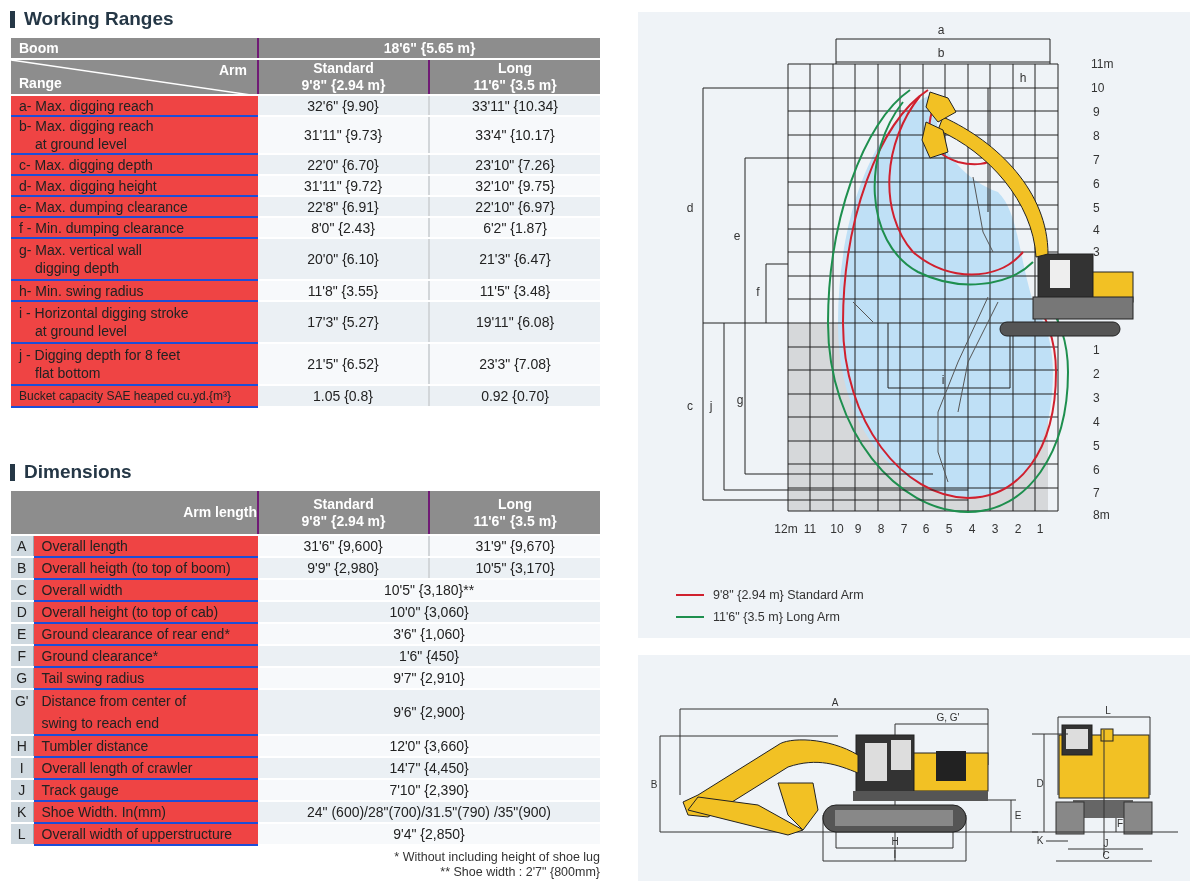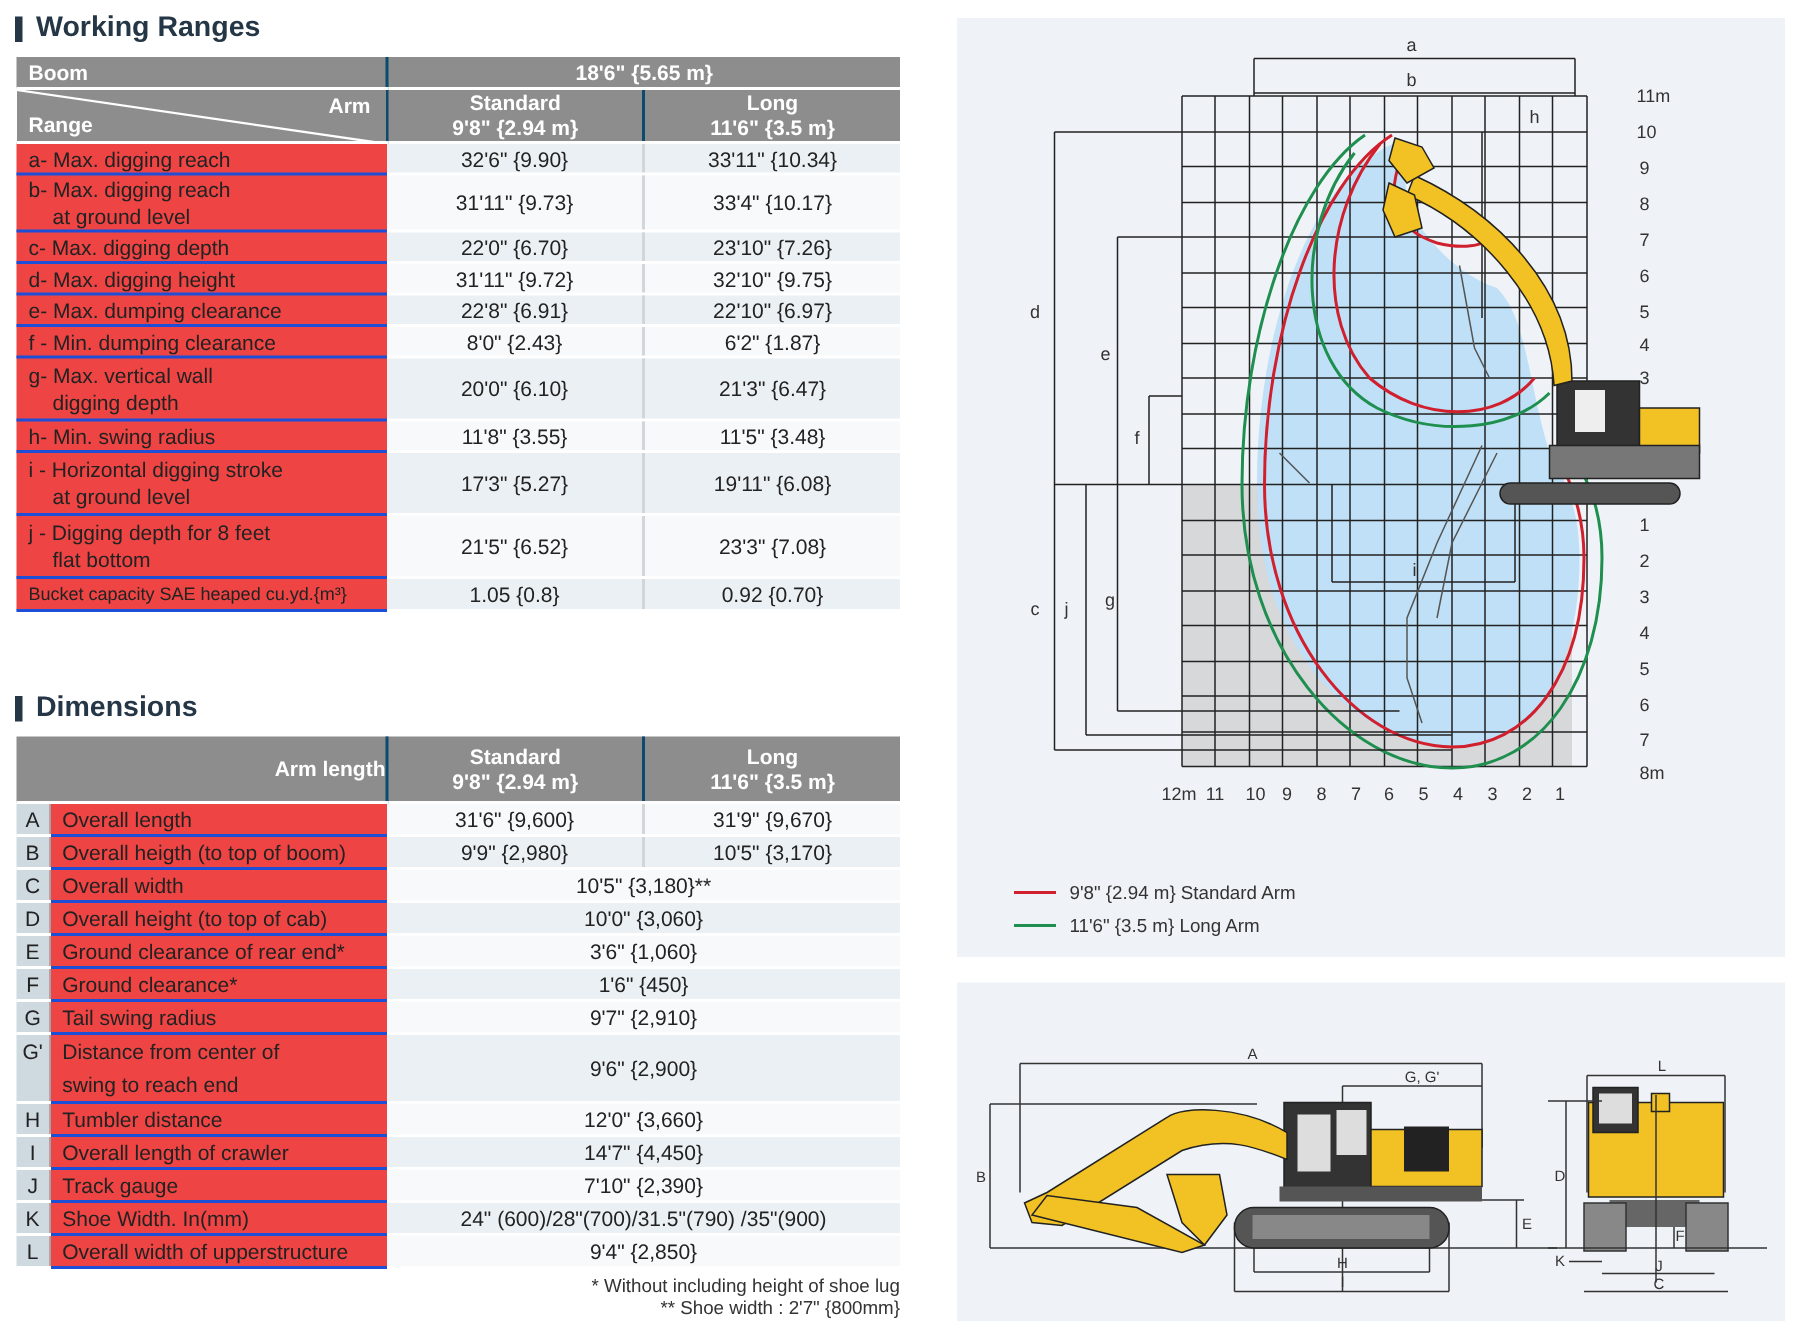--- a/index.html
+++ b/index.html
@@ -7,21 +7,21 @@
   body { font-family: "Liberation Sans", "DejaVu Sans", sans-serif; color: #222; position: relative; }
 
   .left { position: absolute; left: 0; top: 0; width: 610px; }
   .section-title { position: absolute; left: 10px; font-size: 19px; font-weight: bold; color: #253746; display: flex; align-items: center; }
   .section-title .bar { display: inline-block; width: 5px; height: 17px; background: #253746; margin-right: 9px; }
   .unit { position: absolute; right: 10px; font-size: 12px; color: #333; margin-top: 36px; }
 
   table { border-collapse: collapse; position: absolute; left: 11px; width: 589px; table-layout: fixed; }
   td, th { font-size: 14px; font-weight: normal; }
   .hdr { background: #8d8d8d; color: #fff; font-weight: bold; }
-  th.hdr { border-right: 2px solid #0c4a6e; border-bottom: 2px solid #fff; text-align: center; line-height: 17px; }
+  th.hdr { border-right: 2px solid #701a75; border-bottom: 2px solid #fff; text-align: center; line-height: 17px; }
   th.hdr:last-child { border-right: none; }
   td.lab { background: #ef4444; padding-left: 8px; line-height: 18px; border-bottom: 2px solid #1d4ed8; }
   td.val { text-align: center; border-bottom: 2px solid #fff; border-right: 2px solid #d2d6d9; }
   td.val:last-child { border-right: none; }
   tr:nth-child(odd) td.val { background: #ebf0f4; }
   tr:nth-child(even) td.val { background: #f7f9fb; }
   td.letter { background: #cfd9e0; text-align: center; border-bottom: 2px solid #fff; border-right: 1px solid #9aa6ae; }
   .small { font-size: 12px; margin-top: 40px; }
 
   .footnote { position: absolute; right: 10px; font-size: 12.5px; color: #333; text-align: right; line-height: 15px; }

